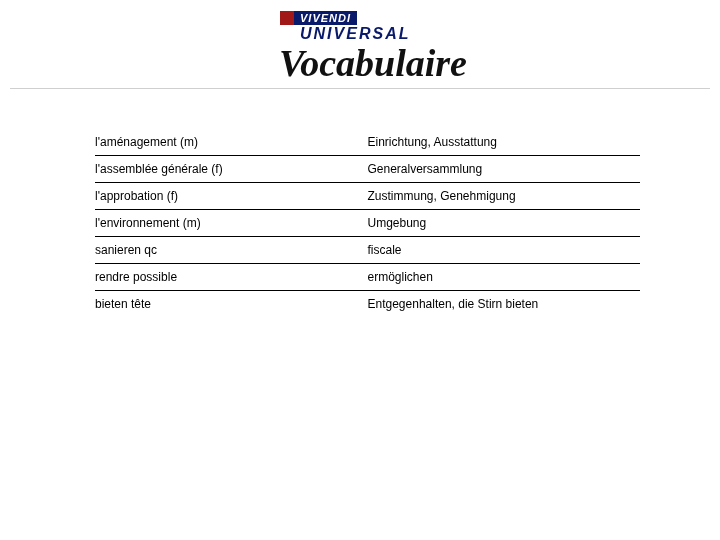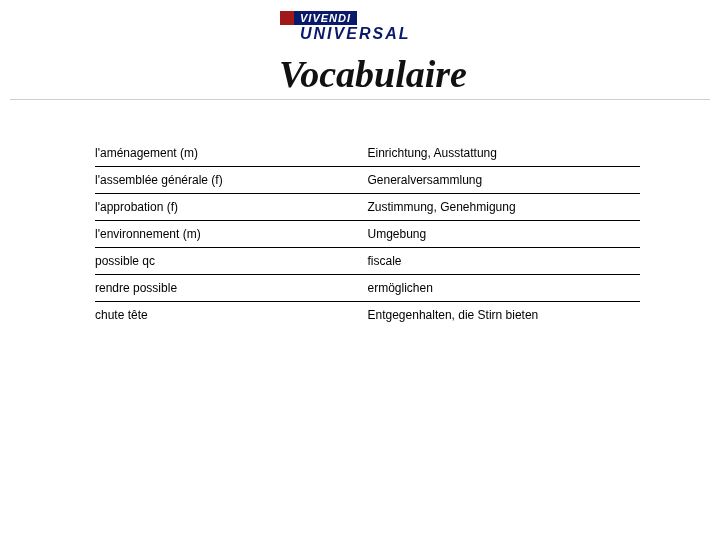--- a/index.html
+++ b/index.html
@@ -71,21 +71,20 @@
   }
   .title {
     font-family: Georgia, 'Times New Roman', serif;
     font-style: italic;
     font-weight: bold;
     font-size: 38px;
     color: #111;
     margin-left: 26px;
     line-height: 1;
     padding-bottom: 4px;
-    margin-top: 11px;
   }
   .content {
     padding: 40px 80px 0 95px;
   }
   table.vocab {
     border-collapse: collapse;
     width: 100%;
   }
   table.vocab td {
     font-size: 12px;
@@ -128,28 +127,28 @@
         </tr>
         <tr>
           <td>l'approbation (f)</td>
           <td>Zustimmung, Genehmigung</td>
         </tr>
         <tr>
           <td>l'environnement (m)</td>
           <td>Umgebung</td>
         </tr>
         <tr>
-          <td>possible qc</td>
+          <td>sanieren qc</td>
           <td>fiscale</td>
         </tr>
         <tr>
           <td>rendre possible</td>
           <td>ermöglichen</td>
         </tr>
         <tr>
-          <td>chute tête</td>
+          <td>bieten tête</td>
           <td>Entgegenhalten, die Stirn bieten</td>
         </tr>
       </tbody>
     </table>
   </div>
 
 </div>
 
 </body></html>

